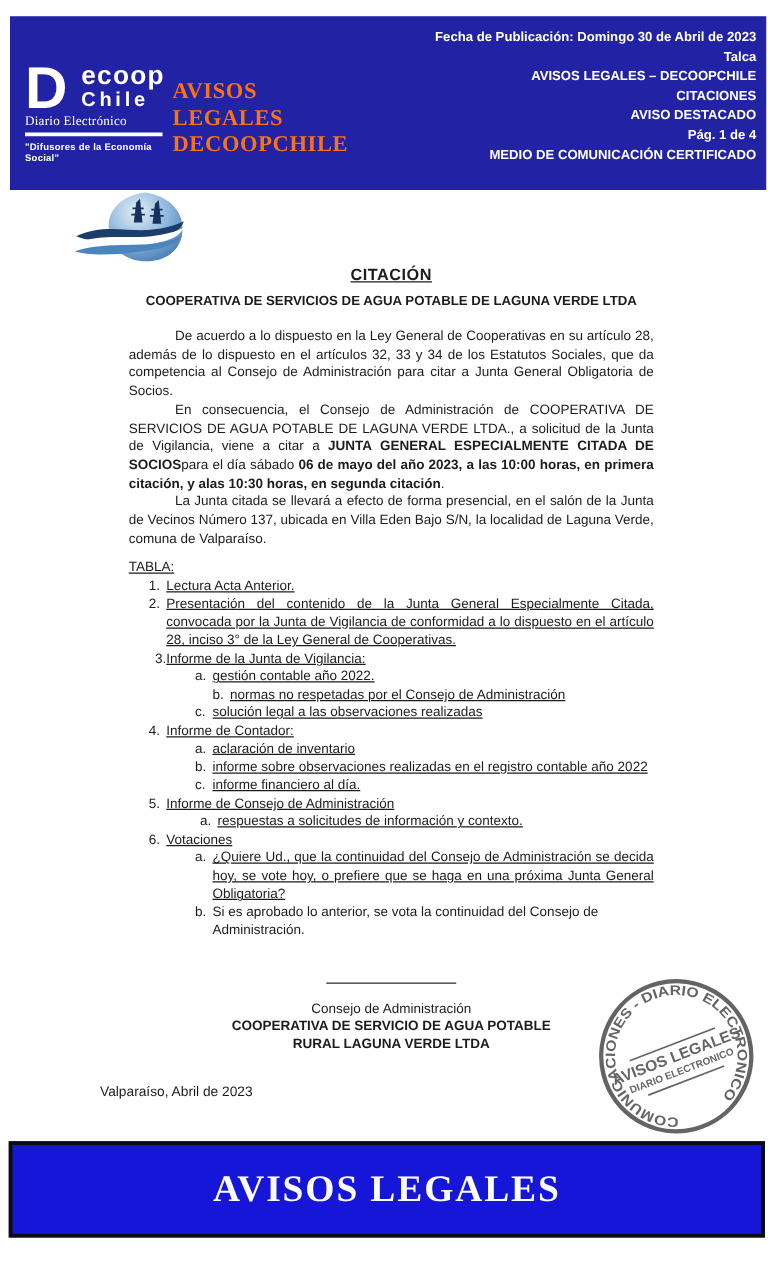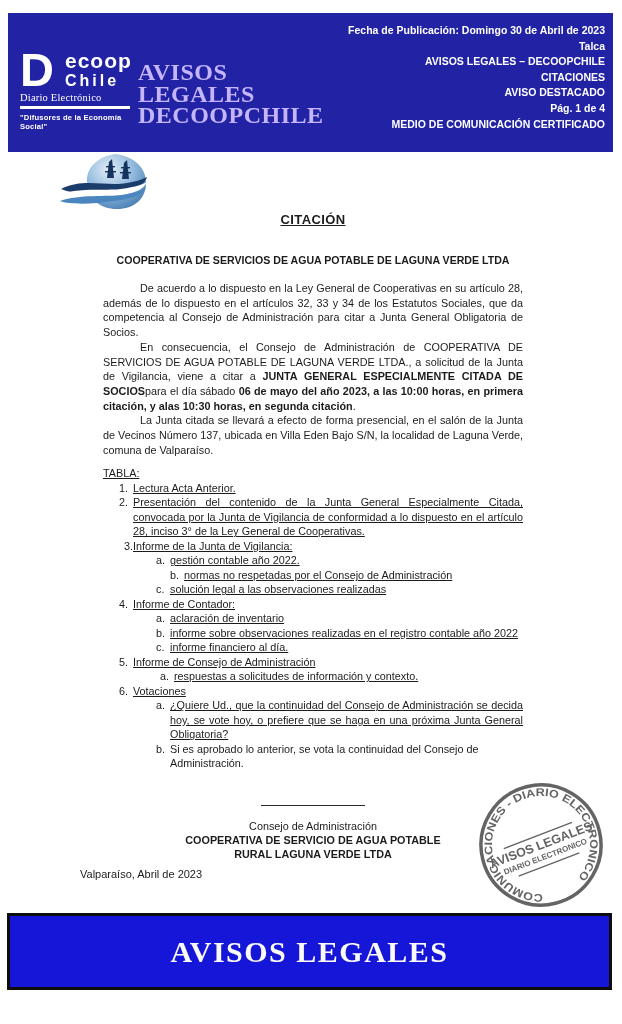--- a/index.html
+++ b/index.html
@@ -21,36 +21,36 @@
   .big-d { font-size:47px; font-weight:bold; line-height:42px; }
   .brand-col { display:flex; flex-direction:column; margin-left:11px; margin-top:3px; }
   .brand-ecoop { font-size:21px; font-weight:bold; line-height:18px; letter-spacing:1px; }
   .brand-chile { font-size:16px; font-weight:bold; line-height:21px; letter-spacing:3px; }
   .brand-sub {
     font-family:Liberation Serif, serif; font-size:10.5px; letter-spacing:0.2px;
     margin-top:1px; padding-bottom:3px; border-bottom:3px solid #ffffff; width:110px;
   }
   .brand-tagline { font-size:7.6px; font-weight:bold; margin-top:4px; letter-spacing:0.2px; }
   .side-title {
-    position:absolute; left:130px; top:49px; color:#c4b5fd;
+    position:absolute; left:130px; top:49px; color:#f97316;
     font-family:"Liberation Serif", serif; font-weight:bold;
-    font-size:24px; line-height:21.5px; letter-spacing:0.5px;
+    font-size:18px; line-height:21.5px; letter-spacing:0.5px;
   }
   .header-meta {
     position:absolute; right:8px; top:10px; text-align:right; color:#ffffff;
     font-size:10.5px; font-weight:bold; line-height:15.6px;
   }
 
   
   .waterlogo { position:absolute; left:56px; top:152px; width:110px; height:62px; }
 
   
   main { position:absolute; left:103px; top:212px; width:420px; }
   .doc-title { text-align:center; font-size:13px; font-weight:bold; text-decoration:underline; letter-spacing:0.4px; }
-  .doc-subtitle { text-align:center; font-size:10.6px; font-weight:bold; margin-top:27px; }
+  .doc-subtitle { text-align:center; font-size:10.6px; font-weight:bold; margin-top:8px; }
   .para { font-size:10.8px; line-height:14.7px; text-align:justify; text-indent:37px; }
   .para.first { margin-top:15px; }
 
   .agenda { margin-top:9px; font-size:10.8px; line-height:14.5px;text-decoration:underline; }
   .item { position:relative; padding-left:30px; text-align:justify; }
   .item .num { position:absolute; left:16px; }
   .item.shift .num { left:21px; }
   .sub { position:relative; padding-left:67px; text-align:justify; }
   .sub .letter { position:absolute; left:53px; }
   .sub.deep { padding-left:81px; }  .sub.deep .letter { left:67px; }

